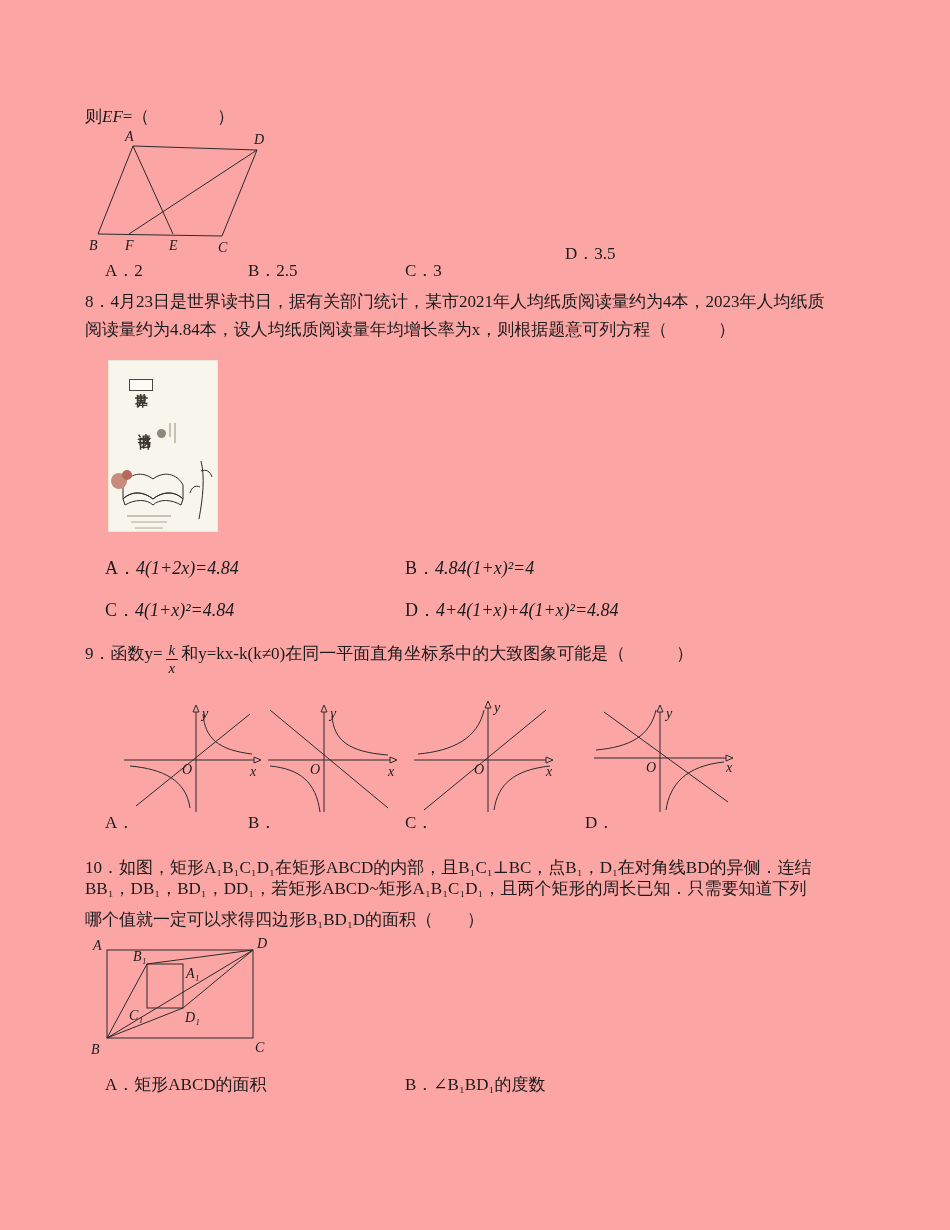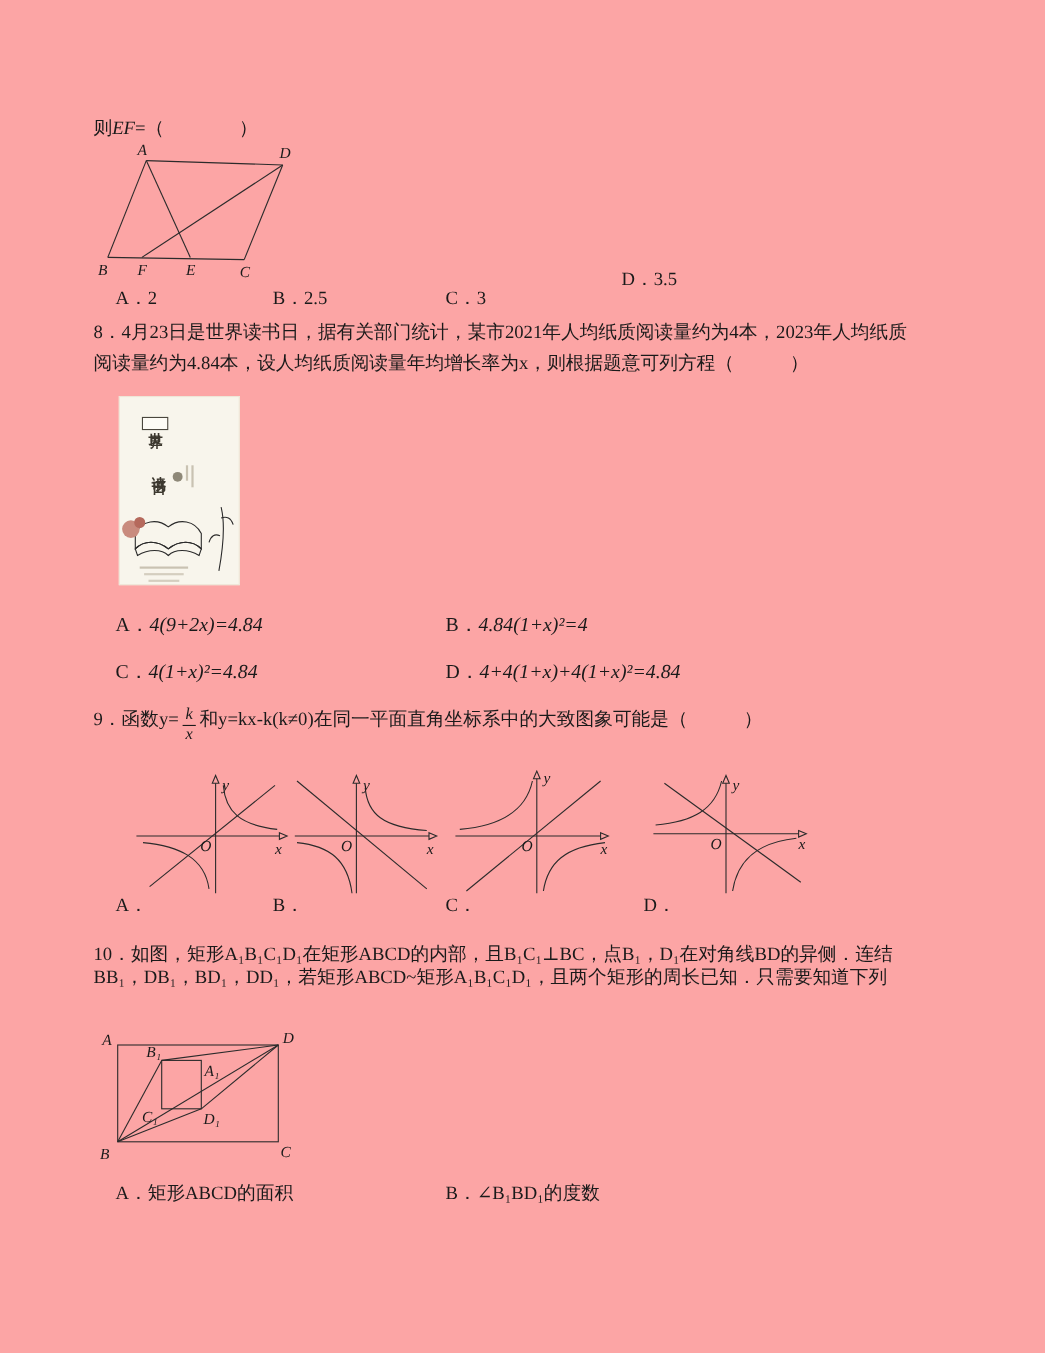--- a/index.html
+++ b/index.html
@@ -68,21 +68,21 @@
       <circle cx="18" cy="22" r="5" fill="#b5695c" stroke="none"></circle>
       <path d="M92,8 C96,24 94,44 90,66" stroke="#8fa077" stroke-width="1.5" fill="none"></path>
       <path d="M92,18 C97,16 101,18 103,24" stroke="#8fa077" stroke-width="1.2" fill="none"></path>
       <path d="M91,34 C86,32 83,34 81,40" stroke="#9fae88" stroke-width="1.2" fill="none"></path>
       <rect x="18" y="62" width="44" height="2" fill="#c9c2b2" stroke="none"></rect>
       <rect x="22" y="68" width="36" height="2" fill="#d4cebf" stroke="none"></rect>
       <rect x="26" y="74" width="28" height="2" fill="#d4cebf" stroke="none"></rect>
     </svg>
   </div>
 
-  <div class="abs mtxt mi" style="left:105px; top:556px;"><span style="font-style:normal">A．</span><span>4(9+2x)=4.84</span></div>
+  <div class="abs mtxt mi" style="left:105px; top:556px;"><span style="font-style:normal">A．</span><span>4(1+2x)=4.84</span></div>
   <div class="abs mtxt mi" style="left:405px; top:556px;"><span style="font-style:normal">B．</span><span>4.84(1+x)²=4</span></div>
   <div class="abs mtxt mi" style="left:105px; top:598px;"><span style="font-style:normal">C．</span><span>4(1+x)²=4.84</span></div>
   <div class="abs mtxt mi" style="left:405px; top:598px;"><span style="font-style:normal">D．</span><span>4+4(1+x)+4(1+x)²=4.84</span></div>
 
   <div class="abs stemflex" style="left:85px; top:642px;">
     <span>9．函数y=</span>
     <span class="frac">
       <span class="num">k</span>
       <span class="bar"></span>
       <span class="den">x</span>
@@ -142,20 +142,21 @@
     <text x="58" y="72">O</text>
   </svg>
 
   <div class="abs txt" style="left:105px; top:810px;">A．</div>
   <div class="abs txt" style="left:248px; top:810px;">B．</div>
   <div class="abs txt" style="left:405px; top:810px;">C．</div>
   <div class="abs txt" style="left:585px; top:810px;">D．</div>
 
   <div class="abs txt" style="left:85px; top:845px;margin-top:10px;">10．如图，矩形A₁B₁C₁D₁在矩形ABCD的内部，且B₁C₁⊥BC，点B₁，D₁在对角线BD的异侧．连结</div>
   <div class="abs txt" style="left:85px; top:876px;">BB₁，DB₁，BD₁，DD₁，若矩形ABCD~矩形A₁B₁C₁D₁，且两个矩形的周长已知．只需要知道下列</div>
+  <div class="abs txt" style="left:85px; top:907px;">哪个值就一定可以求得四边形B₁BD₁D的面积（　　）</div>
 
   <svg class="abs" style="left:85px; top:936px;" width="215" height="132" viewBox="0 0 215 132">
     <rect class="shape" x="22" y="14" width="146" height="88"></rect>
     <rect class="shape" x="62" y="28" width="36" height="44"></rect>
     <line x1="22" y1="102" x2="168" y2="14"></line>
     <line x1="22" y1="102" x2="62" y2="28"></line>
     <line x1="22" y1="102" x2="98" y2="72"></line>
     <line x1="168" y1="14" x2="62" y2="28"></line>
     <line x1="168" y1="14" x2="98" y2="72"></line>
     <text x="8" y="14">A</text>

